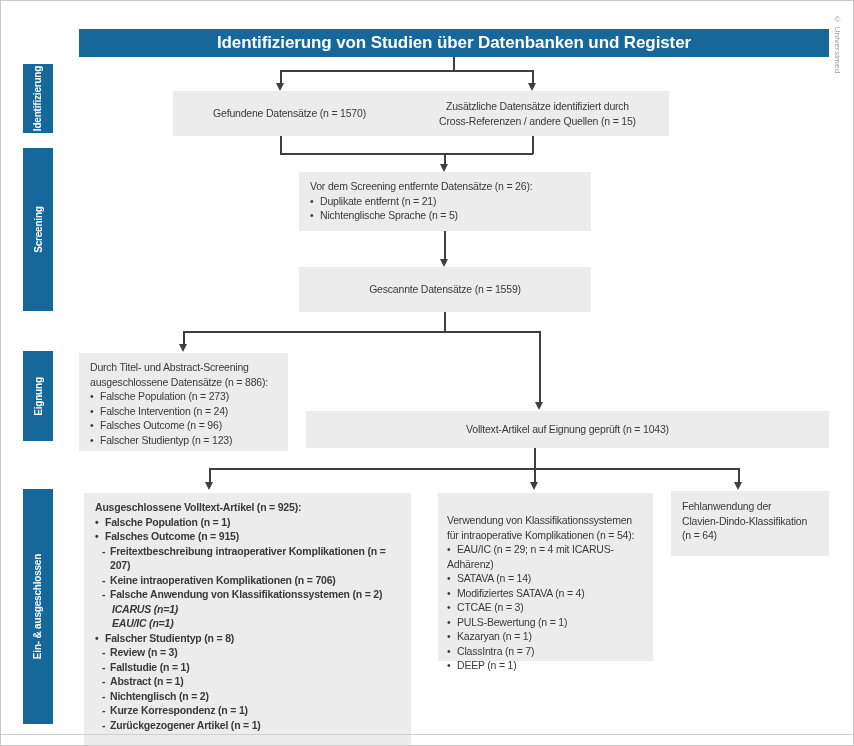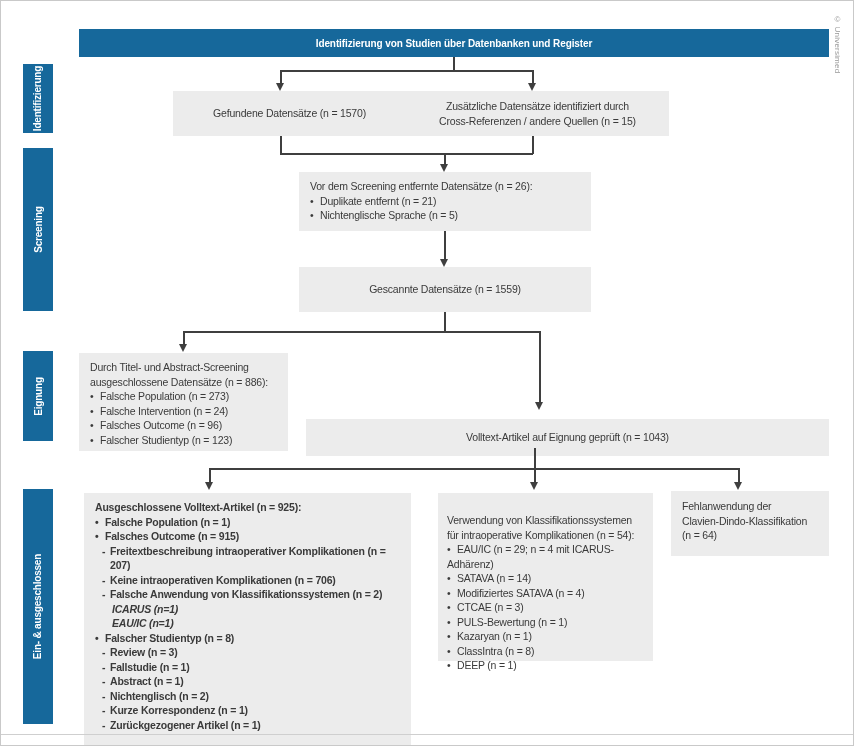--- a/index.html
+++ b/index.html
@@ -10,21 +10,21 @@
   }
   html,body{margin:0;padding:0;background:#fff;}
   body{font-family:"Liberation Sans",sans-serif;}
   .canvas{
     position:relative;width:854px;height:746px;background:#fff;
     border:1px solid #c9c9c9;box-sizing:border-box;overflow:hidden;
   }
   .frame-bottom{position:absolute;left:0;top:733px;width:100%;height:1px;background:#cfcfcf;}
   .hdr{
     position:absolute;left:78px;top:28px;width:750px;height:28px;
-    background:var(--accent);color:#fff;font-weight:bold;font-size:10px;
+    background:var(--accent);color:#fff;font-weight:bold;font-size:17px;
     letter-spacing:-0.1px;display:flex;align-items:center;justify-content:center;
   }
   .vlabel{
     position:absolute;left:22px;width:30px;background:var(--accent);color:#fff;
     display:flex;align-items:center;justify-content:center;overflow:visible;
   }
   .vlabel span{
     transform:rotate(-90deg);white-space:nowrap;font-weight:bold;
     font-size:10px;letter-spacing:-0.2px;
   }
@@ -131,21 +131,21 @@
       <div class="line-row">
         <span class="bullet">•</span>
         <span>Falsches Outcome (n = 96)</span>
       </div>
       <div class="line-row">
         <span class="bullet">•</span>
         <span>Falscher Studientyp (n = 123)</span>
       </div>
     </div>
 
-  <div class="box center" style="left:305px;top:410px;width:523px;height:37px;margin-top:8px;">
+  <div class="box center" style="left:305px;top:410px;width:523px;height:37px;">
       <div class="line-row">
         <span>Volltext-Artikel auf Eignung geprüft (n = 1043)</span>
       </div>
     </div>
 
   <div class="box" style="left:83px;top:492px;width:327px;height:259px;padding-top:7px;font-weight:bold;">
       <div class="line-row">
         <span>Ausgeschlossene Volltext-Artikel (n = 925):</span>
       </div>
       <div class="line-row">
@@ -233,21 +233,21 @@
       <div class="line-row">
         <span class="bullet">•</span>
         <span>PULS-Bewertung (n = 1)</span>
       </div>
       <div class="line-row">
         <span class="bullet">•</span>
         <span>Kazaryan (n = 1)</span>
       </div>
       <div class="line-row">
         <span class="bullet">•</span>
-        <span>ClassIntra (n = 8)</span>
+        <span>ClassIntra (n = 7)</span>
       </div>
       <div class="line-row">
         <span class="bullet">•</span>
         <span>DEEP (n = 1)</span>
       </div>
     </div>
 
   <div class="box" style="left:670px;top:490px;width:158px;height:65px;padding-top:8px;">
       <div class="line-row">
         <span>Fehlanwendung der</span>

